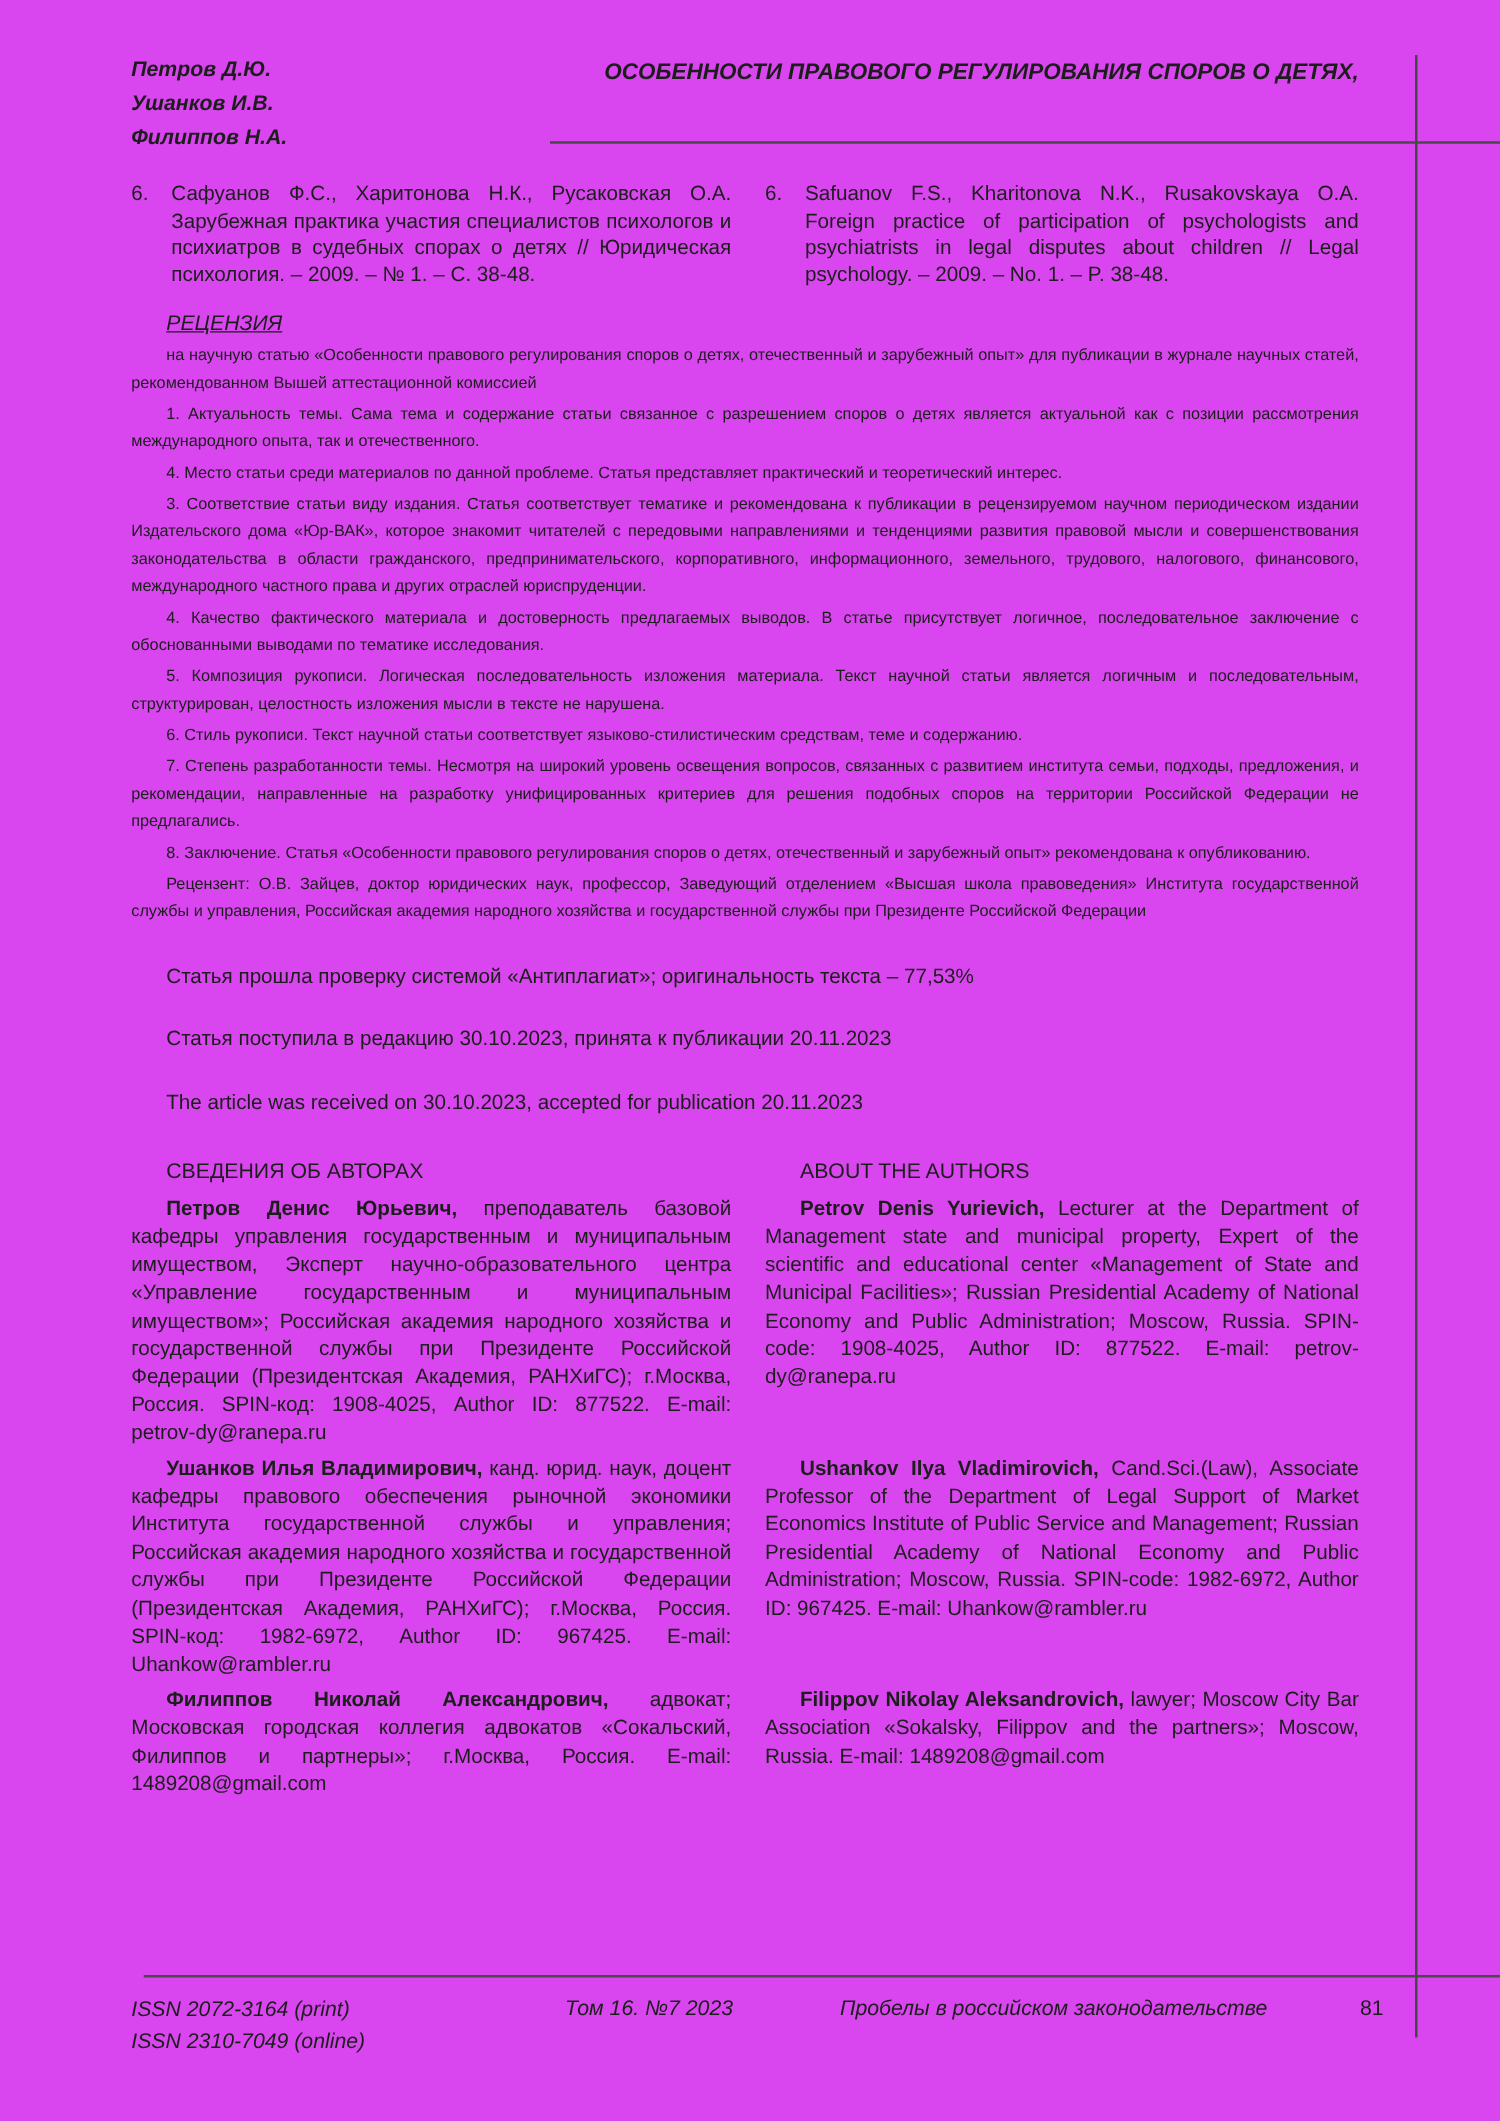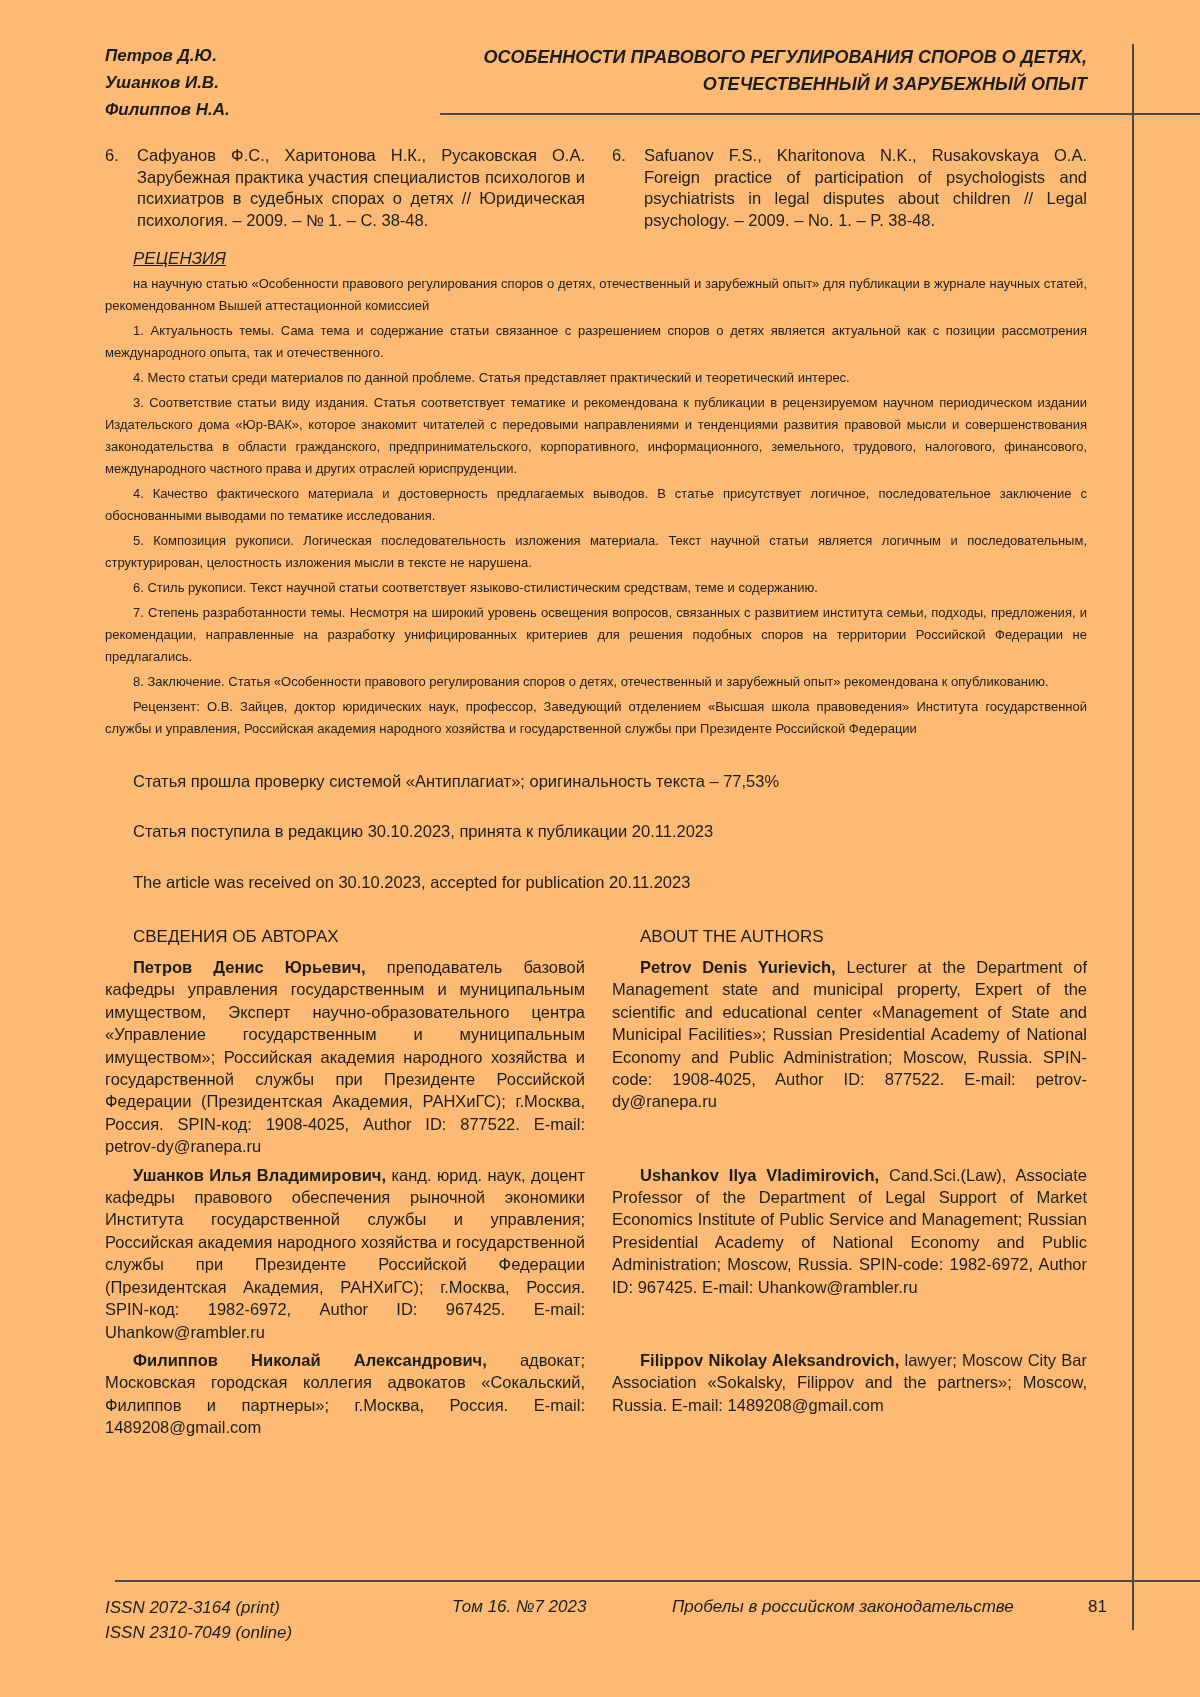--- a/index.html
+++ b/index.html
@@ -2,21 +2,21 @@
 <html lang="ru"><head>
 <meta charset="utf-8">
 <style>
   html,body{margin:0;padding:0;background:#ffffff;}
   body{
     width:1200px;height:1697px;
     font-family:"Liberation Sans","DejaVu Sans",sans-serif;
     color:#1d1d1d;
     -webkit-font-smoothing:antialiased;
   }
-  .page{position:relative;width:1200px;height:1697px;background:#fdba74;overflow:hidden;}
+  .page{position:relative;width:1200px;height:1697px;background:#d946ef;overflow:hidden;}
 
   
   .vrule{position:absolute;left:1132px;top:44px;width:2px;height:1586px;background:#474747;}
   .header-rule{position:absolute;left:440px;top:113px;width:760px;height:2px;background:#4a4a4a;}
   .footer-rule{position:absolute;left:115px;top:1580px;width:1085px;height:2px;background:#4a4a4a;}
 
   .content{position:absolute;left:105px;top:42px;width:982px;}
 
   
   .header-row{display:flex;justify-content:space-between;align-items:flex-start;}
@@ -61,21 +61,20 @@
   <div class="content">
 
     <div class="header-row">
       <div class="authors-list">
         <div>Петров Д.Ю.</div>
         <div>Ушанков И.В.</div>
         <div>Филиппов Н.А.</div>
       </div>
       <div class="title">
         <div>ОСОБЕННОСТИ ПРАВОВОГО РЕГУЛИРОВАНИЯ СПОРОВ О ДЕТЯХ,</div>
-        <div>ОТЕЧЕСТВЕННЫЙ И ЗАРУБЕЖНЫЙ ОПЫТ</div>
       </div>
     </div>
 
     <div class="refs-row">
       <div class="ref">
         <span class="ref-num">6.</span>
         <span class="ref-text">Сафуанов Ф.С., Харитонова Н.К., Русаковская О.А. Зарубежная практика участия специалистов психологов и психиатров в судебных спорах о детях // Юридическая психология. – 2009. – № 1. – С. 38-48.</span>
       </div>
       <div class="ref">
         <span class="ref-num">6.</span>

